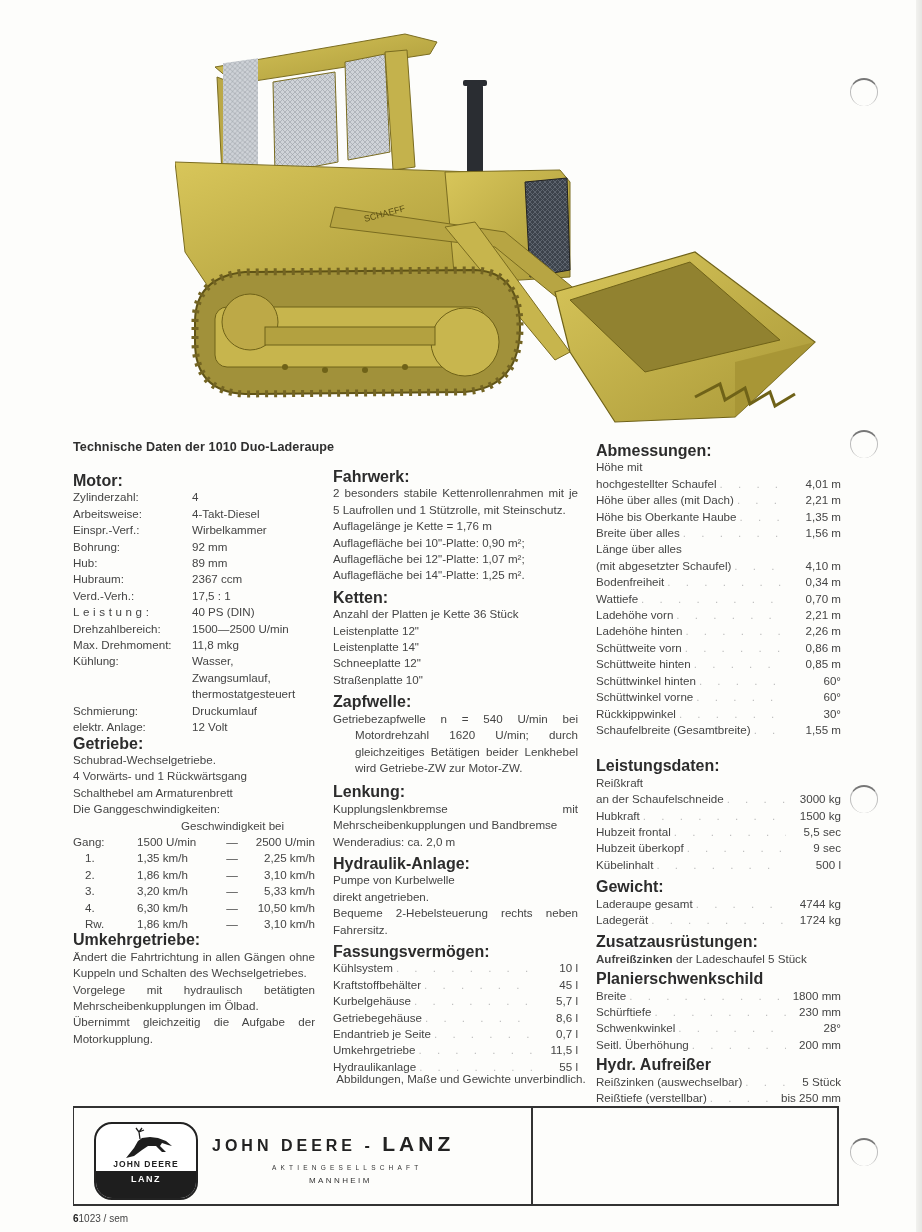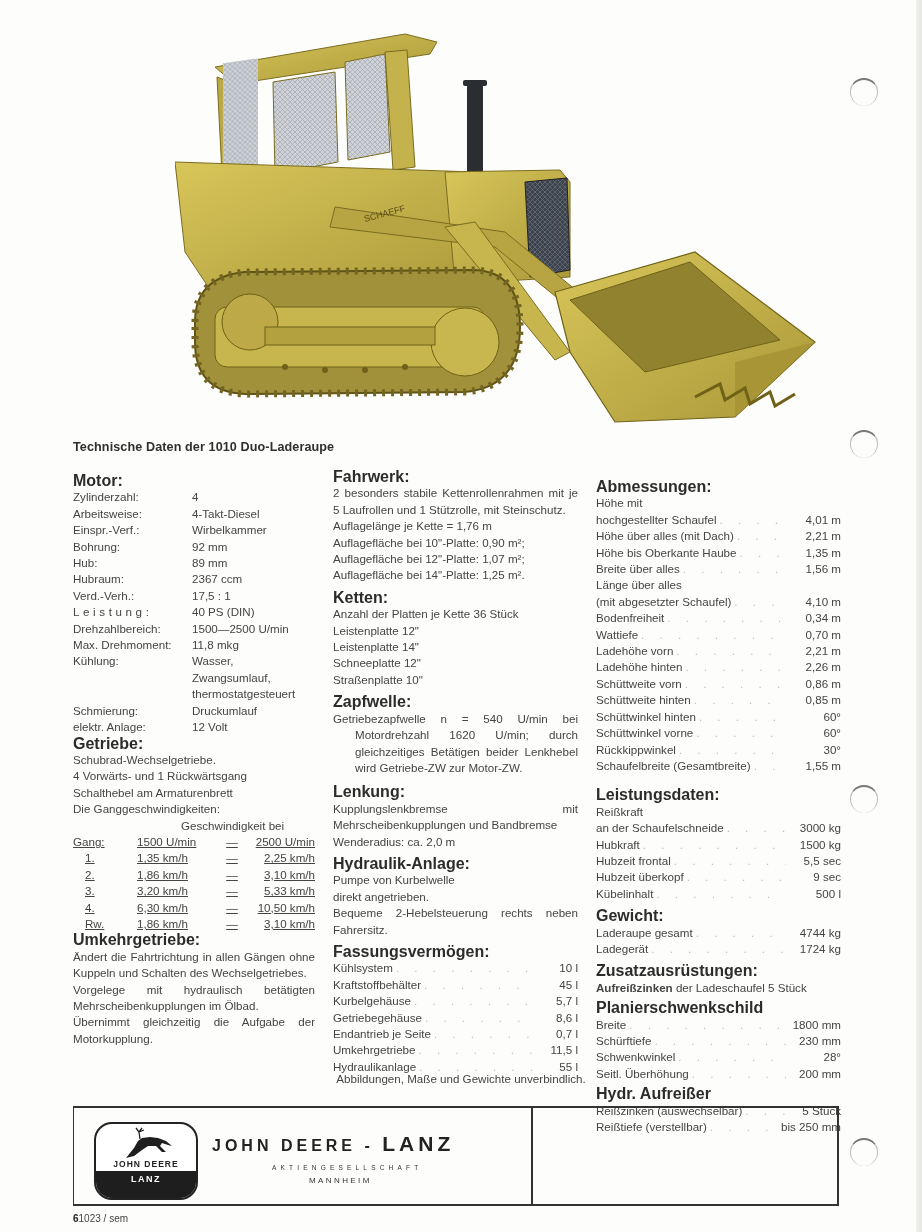--- a/index.html
+++ b/index.html
@@ -10,30 +10,30 @@
     color:#3a3a3a;
   }
   .page-edge { position:absolute; right:0; top:0; width:6px; height:1232px; background:linear-gradient(to right,#f2f2ef,#e6e6e3); }
   .punch { position:absolute; left:850px; width:28px; height:28px; border-radius:50%;
            border-top:2px solid #777; border-left:1px solid #bbb; border-right:1px solid #bbb; border-bottom:0; box-sizing:border-box; }
   .illustration { position:absolute; left:175px; top:22px; width:660px; height:410px; }
   .doc-title { position:absolute; left:73px; top:440px; font-size:12.6px; font-weight:bold; color:#2f2f2f; letter-spacing:0.1px; }
   .col { position:absolute; font-size:11.6px; line-height:16.4px; color:#444; }
   .col1 { left:73px; top:469px; width:242px; }
   .col2 { left:333px; top:465px; width:245px; }
-  .col3 { left:596px; top:475px; width:245px; }
+  .col3 { left:596px; top:439px; width:245px; }
   .sec-head { font-weight:bold; color:#2c2c2c; font-size:16px; margin-top:4px; }
   .kv { display:flex; }
   .kv .k { width:119px; flex:none; }
   .kv .v { flex:1; }
   .spaced { letter-spacing:3.6px; }
   .para { text-align:justify; }
   .indent { padding-left:22px; text-indent:-22px; }
   .gear-head { padding-left:108px; }
-  .gear-row { display:flex;text-decoration:underline; }
+  .gear-row { display:flex; }
   .gear-row .g { width:64px; padding-left:12px; box-sizing:border-box; }
   .gear-row .g.lbl { padding-left:0; }
   .gear-row .a { width:76px; }
   .gear-row .dash { width:38px; text-align:center; }
   .gear-row .b { flex:1; text-align:right; }
   .dotrow { display:flex; align-items:flex-start; }
   .dotrow .l { white-space:nowrap; }
   .dotrow .dots { flex:1; overflow:hidden; white-space:nowrap; color:#bdbdbd; margin:0 3px; letter-spacing:6px; }
   .dotrow .val { white-space:nowrap; text-align:right; }
   .col2 .dotrow .val { min-width:40px; }
@@ -388,21 +388,21 @@
         <span class="l">Rückkippwinkel</span>
         <span class="dots">. . . . . . . . . . . . . . . . . .</span>
         <span class="val">30°</span>
       </div>
       <div class="dotrow">
         <span class="l">Schaufelbreite (Gesamtbreite)</span>
         <span class="dots">. . . . . . . . . . . . . . . . . .</span>
         <span class="val">1,55 m</span>
       </div>
     </div>
-  <div class="sec-head" style="margin-top:13px">Leistungsdaten:</div>
+  <div class="sec-head" style="margin-top:20px">Leistungsdaten:</div>
   <div id="leist-rows">
       <div class="dotrow">
         <span class="l">Reißkraft</span>
         <span class="dots"></span>
         <span class="val"></span>
       </div>
       <div class="dotrow">
         <span class="l">an der Schaufelschneide</span>
         <span class="dots">. . . . . . . . . . . . . . . . . .</span>
         <span class="val">3000 kg</span>

